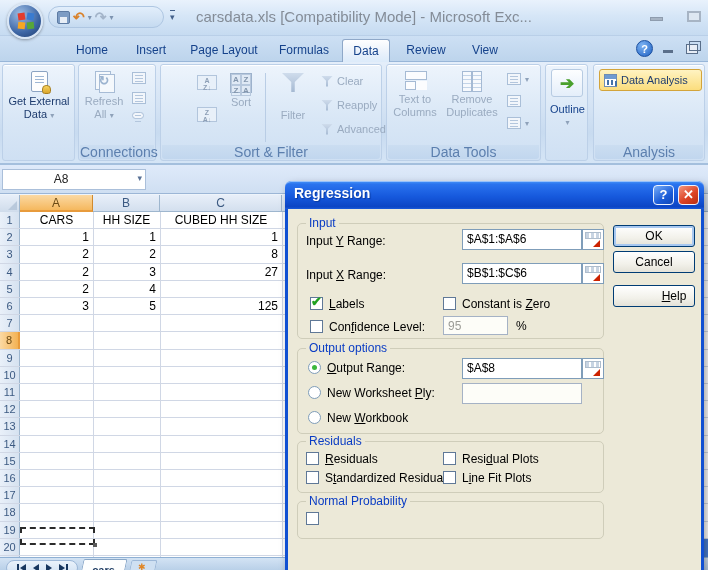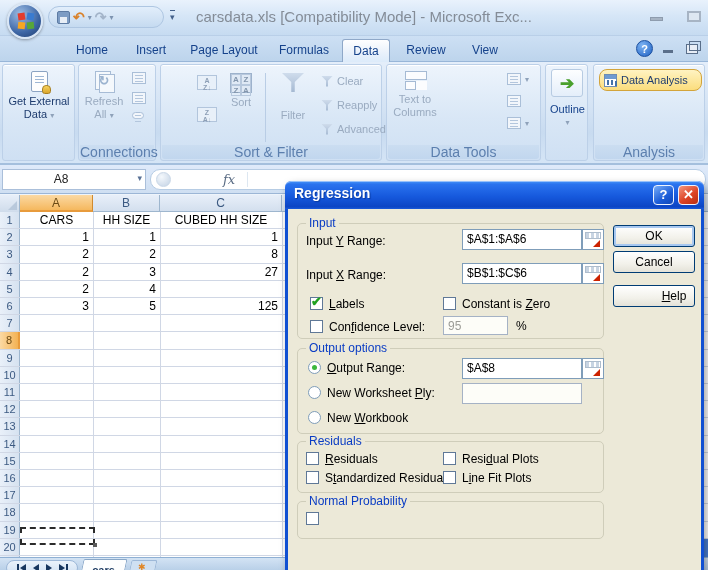--- a/index.html
+++ b/index.html
@@ -83,21 +83,21 @@
   .ic-t2c::before { content:""; position:absolute; left:0; top:0; width:20px; height:7px; background:#fbfcfe; border:1px solid #a5bad4;}
   .ic-t2c::after { content:""; position:absolute; left:0; bottom:0; width:9px; height:7px; background:#fbfcfe; border:1px solid #a5bad4; box-shadow:11px 0 0 #fbfcfe, 11px 0 0 0 #fbfcfe;}
   .ic-t2c .ar { position:absolute; left:7px; top:6px; color:#8aa3c2; font-size:9px;}
   .ic-t2c .c2 { position:absolute; right:0; bottom:0; width:9px; height:7px; background:#fbfcfe; border:1px solid #a5bad4;}
   .ic-cols { width:20px; height:19px; position:relative;}
   .ic-cols::before, .ic-cols::after { content:""; position:absolute; top:0; width:8px; height:19px; background:repeating-linear-gradient(180deg,#f6f9fd 0 3px,#c3d4e8 3px 4px); border:1px solid #a5bad4;}
   .ic-cols::before { left:0;} .ic-cols::after { right:0;}
   .ic-outline-arrow { color:#4aa02c; font-size:17px; font-weight:bold; line-height:17px;}
   .outline-btnface { position:absolute; left:5px; top:4px; width:32px; height:28px; border:1px solid #b7cbe2; border-radius:3px;
     background:linear-gradient(180deg,#fdfeff,#e4eefa); display:flex; align-items:center; justify-content:center;}
-  .da-btn { position:absolute; left:5px; top:4px; width:103px; height:22px; border:1px solid #d3a43b; border-radius:8px;
+  .da-btn { position:absolute; left:5px; top:4px; width:103px; height:22px; border:1px solid #d3a43b; border-radius:3px;
     background:linear-gradient(180deg,#fff3c2,#fbdd7d); display:flex; align-items:center; gap:4px; padding:0 4px;
     font-size:11px; color:#1e3c6e; }
   .ic-da { width:13px; height:13px; background:#fff; border:1px solid #6e8db3; position:relative;}
   .ic-da::before { content:""; position:absolute; left:0; top:0; right:0; height:4px; background:#6f9bd1;}
   .ic-da::after { content:""; position:absolute; left:2px; bottom:1px; width:2px; height:5px; background:#4472a8; box-shadow:4px 0 0 #4472a8, 8px 1px 0 #4472a8;}
 
   
   .fbar { position:absolute; left:0; top:165px; width:708px; height:29px;
     background:linear-gradient(180deg,#dfeafa,#cfdff2); border-bottom:1px solid #9cb6d6; }
   .namebox { position:absolute; left:2px; top:4px; width:144px; height:21px; background:#fff;
@@ -288,20 +288,25 @@
 
     <div class="rgroup" style="left:386px;width:155px;">
       <div class="bigbtn" style="left:4px;top:6px;width:48px;">
         <span class="ic ic-t2c">
             <span class="ar">↓</span>
             <span class="c2"></span>
           </span>
         <span>Text to</span>
         <span>Columns</span>
       </div>
+      <div class="bigbtn" style="left:56px;top:6px;width:58px;">
+        <span class="ic ic-cols"></span>
+        <span>Remove</span>
+        <span>Duplicates</span>
+      </div>
       <span class="sm-ic" style="position:absolute;left:120px;top:8px;"></span>
       <span class="dd" style="position:absolute;left:138px;top:10px;">▾</span>
       <span class="sm-ic" style="position:absolute;left:120px;top:30px;"></span>
       <span class="sm-ic" style="position:absolute;left:120px;top:52px;"></span>
       <span class="dd" style="position:absolute;left:138px;top:54px;">▾</span>
       <div class="glabel">Data Tools</div>
     </div>
 
     <div class="rgroup" style="left:545px;width:43px;">
       <div class="outline-btnface">
@@ -319,26 +324,20 @@
         <span>Data Analysis</span>
       </div>
       <div class="glabel">Analysis</div>
     </div>
   </div>
 
   <div class="fbar">
     <div class="namebox">
       <span class="nbtext">A8</span>
       <span class="nbarrow">▾</span>
-    </div>
-    <div class="fcapsule">
-      <span class="fbump"></span>
-      <span class="fx">fx</span>
-      <span class="fdiv"></span>
-      <span style="position:absolute;left:100px;right:4px;top:0;bottom:0;"></span>
     </div>
   </div>
 
   <div class="gridwrap">
     <div id="grid-rows">
         <div class="grow" style="top: 17px;">
           <span class="rowhdr">1</span>
           <span class="cell txt" style="left: 20px; width: 73px;">CARS</span>
           <span class="cell txt" style="left: 93px; width: 67px;">HH SIZE</span>
           <span class="cell txt" style="left: 160px; width: 122px;">CUBED HH SIZE</span>

